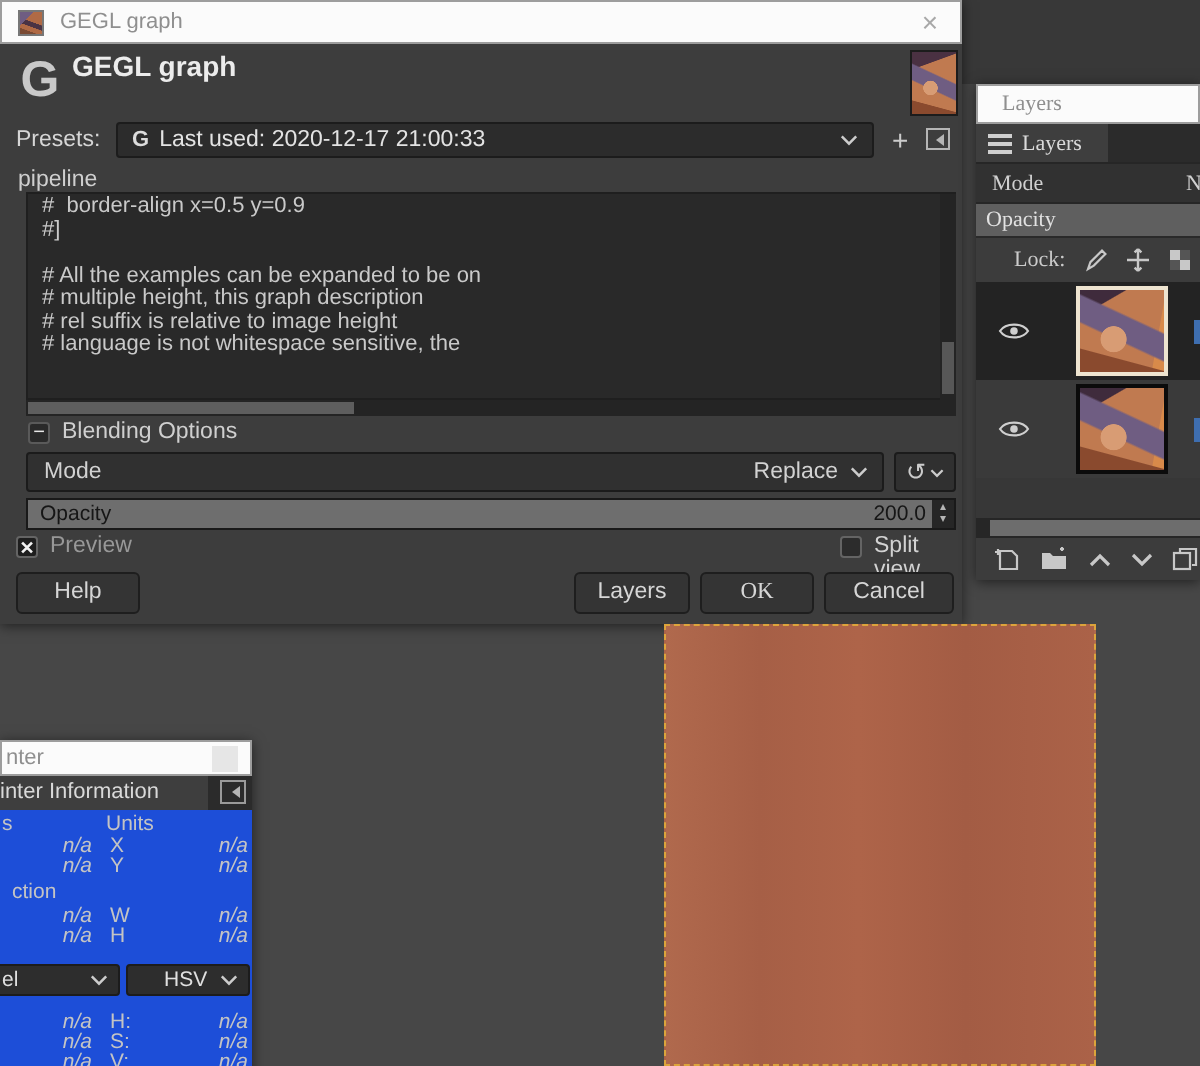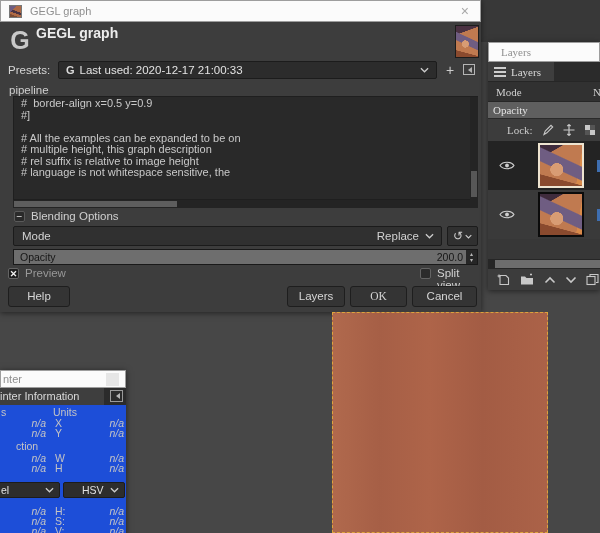--- a/index.html
+++ b/index.html
@@ -150,21 +150,21 @@
           color:#d9d9d9; font-size:11px; line-height:16px; }
   .pmenu-btn { position:absolute; right:3px; top:2px; width:13px; height:12px; border:1px solid #9a9a9a;
                display:flex; align-items:center; justify-content:flex-start; }
   .pmenu-btn .tri { width:0; height:0; border:3px solid transparent; border-right:4px solid #b5b5b5; margin-left:2px; }
   .prow { position:absolute; left:0; width:126px; height:11px; font-size:10.5px; color:#c4c4c4; }
   .prow .v1 { position:absolute; left:0; width:46px; text-align:right; font-style:italic; }
   .prow .plab { position:absolute; left:55px; }
   .prow .v2 { position:absolute; left:92px; width:32px; text-align:right; font-style:italic; }
   .phead .ph1 { position:absolute; left:1px; }
   .phead .ph2 { position:absolute; left:53px; }
-  .psec { position:absolute; left:16px; font-size:10.5px; color:#c4c4c4; }
+  .psec { position:absolute; left:6px; font-size:10.5px; color:#c4c4c4; }
   .pdd { position:absolute; top:112px; height:16px; background:#2d2d2d; border:1px solid #1c1c1c;
          border-radius:2px; display:flex; align-items:center; color:#e0e0e0; font-size:10.5px; }
   #pdd-left { left:-4px; width:64px; }
   #pdd-left .ddval { margin-left:4px; }
   #pdd-right { left:63px; width:62px; }
   #pdd-right .ddval { margin-left:18px; }
   .pdd .chev { margin-left:auto; margin-right:5px; }
 
   svg { display:block; }
 </style>

